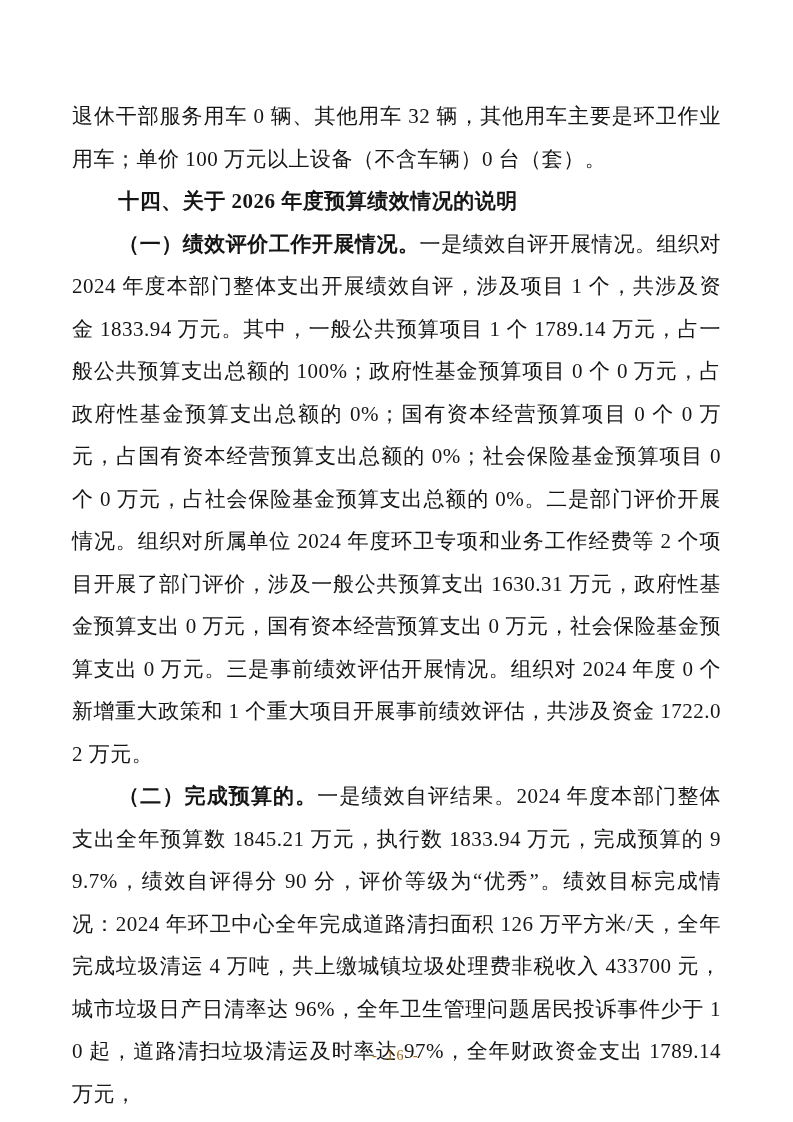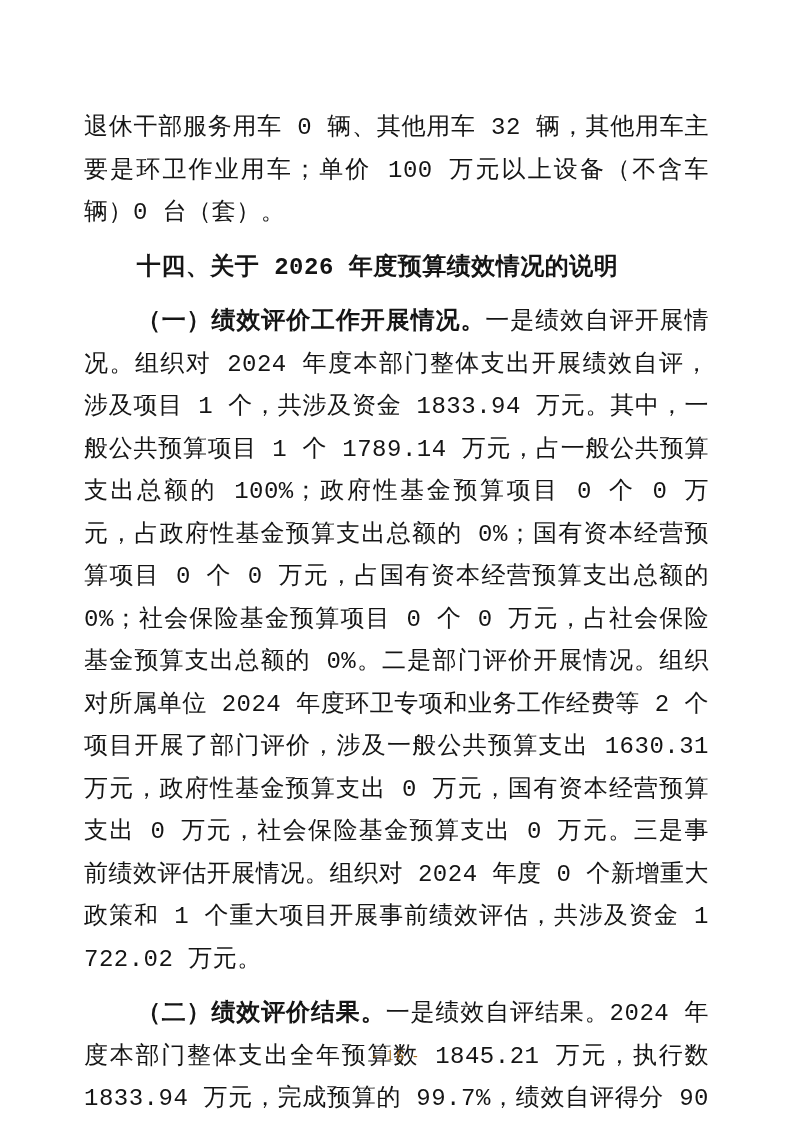--- a/index.html
+++ b/index.html
@@ -12,23 +12,23 @@
     width: 793px;
     height: 1122px;
     margin: 0 auto;
     background: #ffffff;
     box-sizing: border-box;
     padding: 95px 72px 0 72px;
     overflow: hidden;
     color: #151515;
   }
   .para {
-    margin: 12px;
-    font-family: Liberation Mono, monospace;
-    font-size: 24px;
+    margin: 0;
+    font-family: Liberation Serif, serif;
+    font-size: 21px;
     line-height: 42.5px;
     text-align: justify;
     letter-spacing: 0.5px;
     word-break: break-all;
   }
   .heading {
     font-weight: bold;
     text-indent: 2.2em;
   }
   .indent {
@@ -53,17 +53,17 @@
 <body>
 
 <div class="page">
 
   <p class="para">退休干部服务用车 0 辆、其他用车 32 辆，其他用车主要是环卫作业用车；单价 100 万元以上设备（不含车辆）0 台（套）。</p>
 
   <p class="para heading">十四、关于 2026 年度预算绩效情况的说明</p>
 
   <p class="para indent"><span class="bold">（一）绩效评价工作开展情况。</span><span>一是绩效自评开展情况。组织对 2024 年度本部门整体支出开展绩效自评，涉及项目 1 个，共涉及资金 1833.94 万元。其中，一般公共预算项目 1 个 1789.14 万元，占一般公共预算支出总额的 100%；政府性基金预算项目 0 个 0 万元，占政府性基金预算支出总额的 0%；国有资本经营预算项目 0 个 0 万元，占国有资本经营预算支出总额的 0%；社会保险基金预算项目 0 个 0 万元，占社会保险基金预算支出总额的 0%。二是部门评价开展情况。组织对所属单位 2024 年度环卫专项和业务工作经费等 2 个项目开展了部门评价，涉及一般公共预算支出 1630.31 万元，政府性基金预算支出 0 万元，国有资本经营预算支出 0 万元，社会保险基金预算支出 0 万元。三是事前绩效评估开展情况。组织对 2024 年度 0 个新增重大政策和 1 个重大项目开展事前绩效评估，共涉及资金 1722.02 万元。</span></p>
 
-  <p class="para indent"><span class="bold">（二）绩效评价结果。</span><span>一是绩效自评结果。2024 年度本部门整体支出全年预算数 1845.21 万元，执行数 1833.94 万元，完成预算的 99.7%，绩效自评得分 90 分，评价等级为“优秀”。绩效目标完成情况：2024 年环卫中心全年完成道路清扫面积 126 万平方米/天，全年完成垃圾清运 4 万吨，共上缴城镇垃圾处理费非税收入 433700 元，城市垃圾日产日清率达 96%，全年卫生管理问题居民投诉事件少于 10 起，道路清扫垃圾清运及时率达 97%，全年财政资金支出 1789.14 万元，</span></p>
+  <p class="para indent"><span class="bold">（二）完成预算的。</span><span>一是绩效自评结果。2024 年度本部门整体支出全年预算数 1845.21 万元，执行数 1833.94 万元，完成预算的 99.7%，绩效自评得分 90 分，评价等级为“优秀”。绩效目标完成情况：2024 年环卫中心全年完成道路清扫面积 126 万平方米/天，全年完成垃圾清运 4 万吨，共上缴城镇垃圾处理费非税收入 433700 元，城市垃圾日产日清率达 96%，全年卫生管理问题居民投诉事件少于 10 起，道路清扫垃圾清运及时率达 97%，全年财政资金支出 1789.14 万元，</span></p>
 
   <div class="footer">- 16 -</div>
 
 </div>
 
 </body></html>

